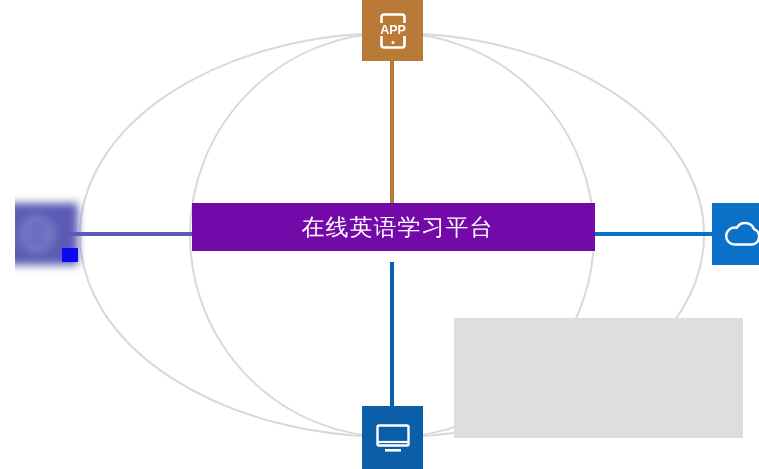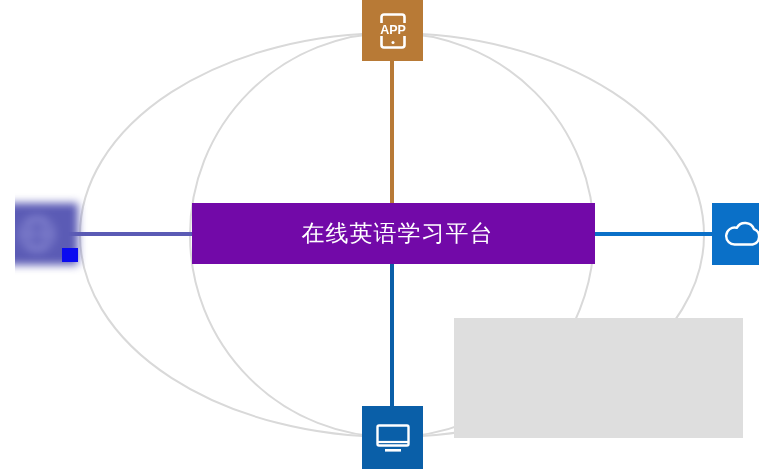--- a/index.html
+++ b/index.html
@@ -170,17 +170,17 @@
   </div>
 
   <div class="node" id="node-bottom" style="background: rgb(10, 95, 168);">
     <svg class="icon-svg" width="38" height="34" viewBox="0 0 38 34">
       <rect x="3.5" y="4.5" width="31" height="20" rx="1.5" ry="1.5" fill="none" stroke="#ffffff" stroke-width="2.4"></rect>
       <line x1="3.5" y1="21" x2="34.5" y2="21" stroke="#ffffff" stroke-width="2.2"></line>
       <rect x="11" y="28" width="16" height="2.6" fill="#ffffff"></rect>
     </svg>
   </div>
 
-  <div class="node" id="node-center" style="left: 177px; top: 203px; width: 403px; height: 61px; background: rgb(114, 9, 168); padding-left: 8px;">
+  <div class="node" id="node-center" style="left: 177px; top: 203px; width: 403px; height: 48px; background: rgb(114, 9, 168); padding-left: 8px;">
     <span id="center-label" style="color: rgb(255, 255, 255);">在线英语学习平台</span>
   </div>
 
 </div>
 
 </body></html>

